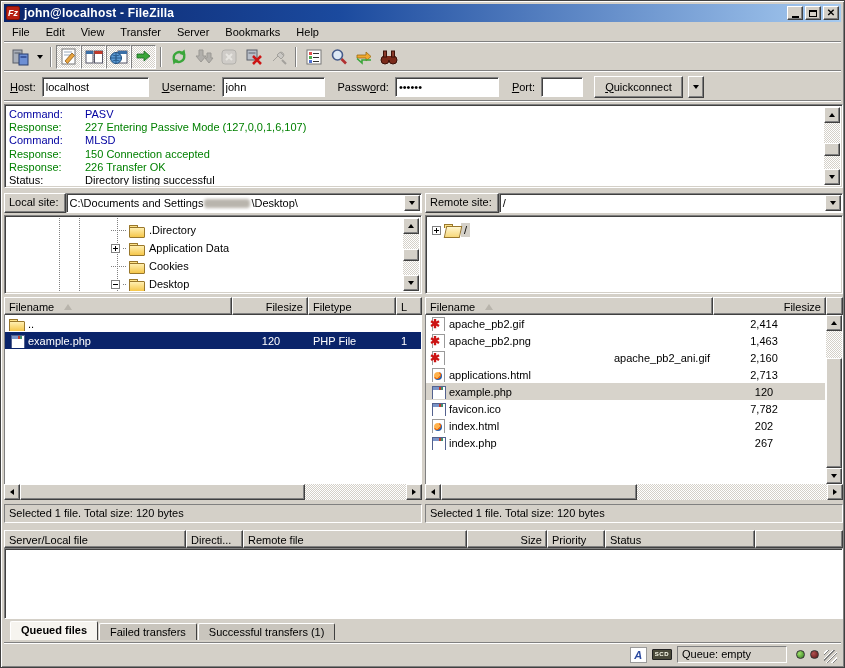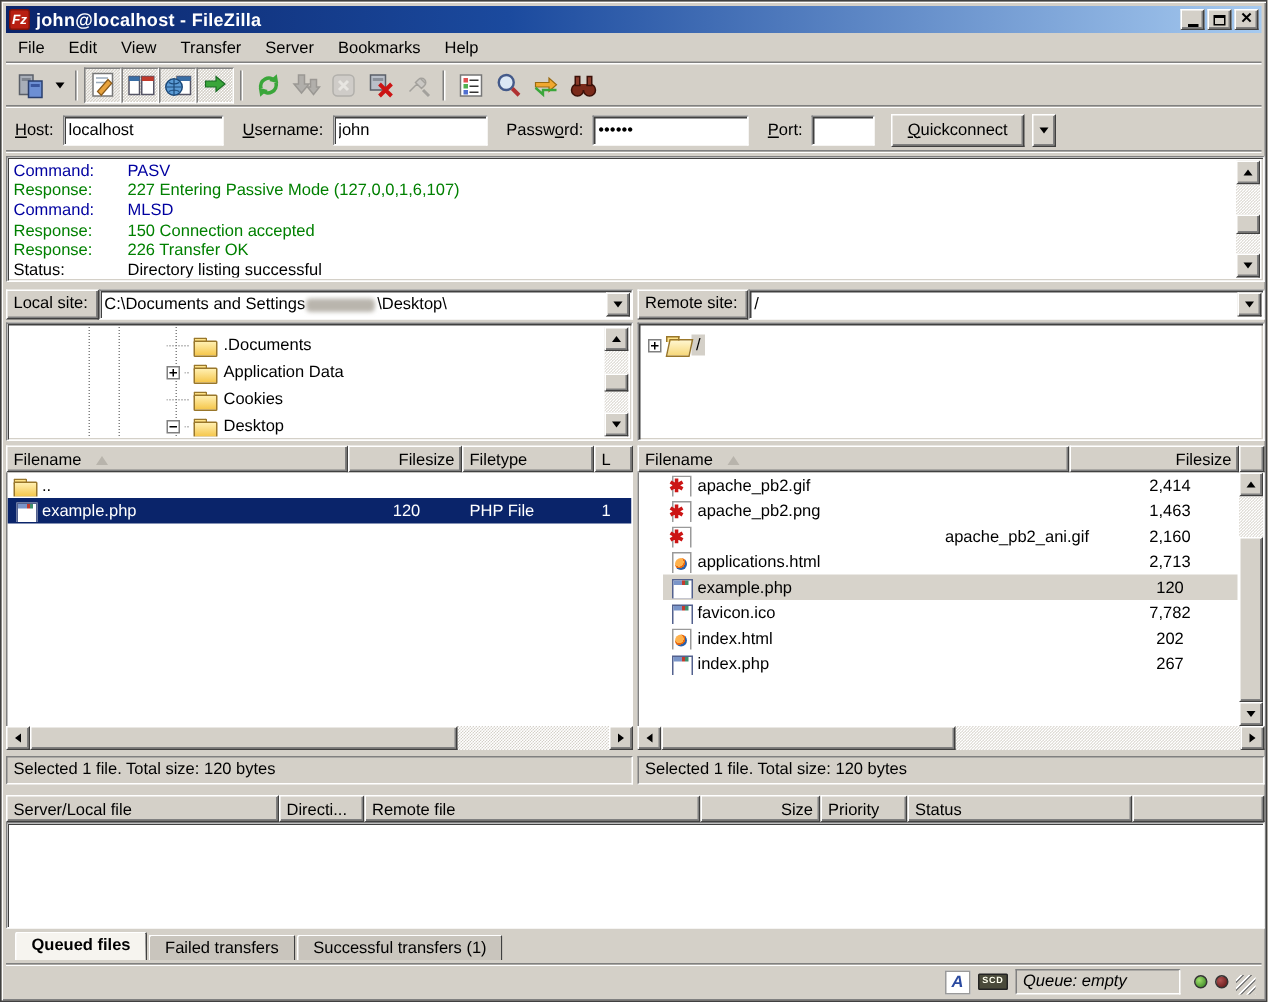--- a/index.html
+++ b/index.html
@@ -157,21 +157,21 @@
   .tab.active { height:19px; background:#f6f4ef; font-weight:bold; }
 
   
   .statusbar { position:absolute; left:3px; right:3px; bottom:3px; height:22px;
     border-top:1px solid #808080; box-shadow: inset 0 1px 0 #fff; display:flex; align-items:center; justify-content:flex-end; gap:5px; padding:2px 4px 0 4px; }
   .sb-ico { width:17px; height:16px; position:relative; background:#fff; border:1px solid #9a9a9a; display:flex; align-items:center; justify-content:center; }
   .ascii-a { font-size:11px; font-weight:bold; font-style:italic; color:#2b4aa0; }
   .scd-badge { height:11px; padding:1px 2px 0 2px; background:#4a4a3a; border:1px solid #222; color:#ffe;
     font-size:6px; font-weight:bold; letter-spacing:.5px; line-height:1; border-radius:1px; }
   .queue-status { width:110px; height:17px; background:#d4d0c8; border:1px solid; border-color:#808080 #fff #fff #808080;
-    padding:1px 4px 0 4px; margin-right:4px;font-style:italic; }
+    padding:1px 4px 0 4px; margin-right:4px; }
   .led { width:9px; height:9px; border-radius:50%; border:1px solid #333; }
   .led-green { background:radial-gradient(circle at 35% 35%, #9fe06a, #2f7a1e); }
   .led-red { background:radial-gradient(circle at 35% 35%, #b05050, #5a1414); }
   .grip { width:13px; height:13px; align-self:flex-end; margin-bottom:1px;
     background:repeating-linear-gradient(135deg, transparent 0 2px, #fff 2px 3px, #808080 3px 4px); }
 
   u { text-decoration:underline; }
 </style>
 </head>
 <body>
@@ -391,21 +391,21 @@
 
   <div class="treepanel sunken" style="left:3px;width:418px">
     <div class="tree-inner">
       <div class="dotline-v" style="left:52px"></div>
       <div class="dotline-v" style="left:72px"></div>
       <div class="dotline-v" style="left:110px"></div>
       <div style="position:absolute;left:0;top:3px;right:18px">
           <div class="tree-row" style="padding-left: 104px;">
             <span class="tree-stub" style="width: 15px; flex: 0 0 15px; margin-right: 3px;"></span>
             <span class="fi fi-folder"></span>
-            <span class="tree-label">.Documents</span>
+            <span class="tree-label">.Directory</span>
           </div>
           <div class="tree-row" style="padding-left: 104px;">
             <span class="expander plus"></span>
             <span class="tree-stub" style="width: 3px; flex: 0 0 3px; margin-right: 3px;"></span>
             <span class="fi fi-folder"></span>
             <span class="tree-label">Application Data</span>
           </div>
           <div class="tree-row" style="padding-left: 104px;">
             <span class="tree-stub" style="width: 15px; flex: 0 0 15px; margin-right: 3px;"></span>
             <span class="fi fi-folder"></span>
@@ -483,21 +483,21 @@
           <span class="fi fi-win"></span>
           <span>example.php</span>
         </span>
         <span class="cell r" style="width: 76px; flex: 0 0 76px;">120</span>
         <span class="cell" style="width: 88px; flex: 0 0 88px;">PHP File</span>
         <span class="cell" style="width: 26px; flex: 0 0 26px;">1</span>
       </div>
     </div>
 
   <div class="listbody" style="left:424px;width:418px">
-    <div style="position:absolute;left:16px;top:0;right:17px">
+    <div style="position:absolute;left:0;top:0;right:17px">
         <div class="frow">
           <span class="fname cell" style="width: 288px; flex: 0 0 288px;">
             <span class="fi fi-doc fi-image"></span>
             <span>apache_pb2.gif</span>
           </span>
           <span class="cell r" style="width: 100px; flex: 0 0 100px;">2,414</span>
         </div>
         <div class="frow">
           <span class="fname cell" style="width: 288px; flex: 0 0 288px;">
             <span class="fi fi-doc fi-image"></span>

